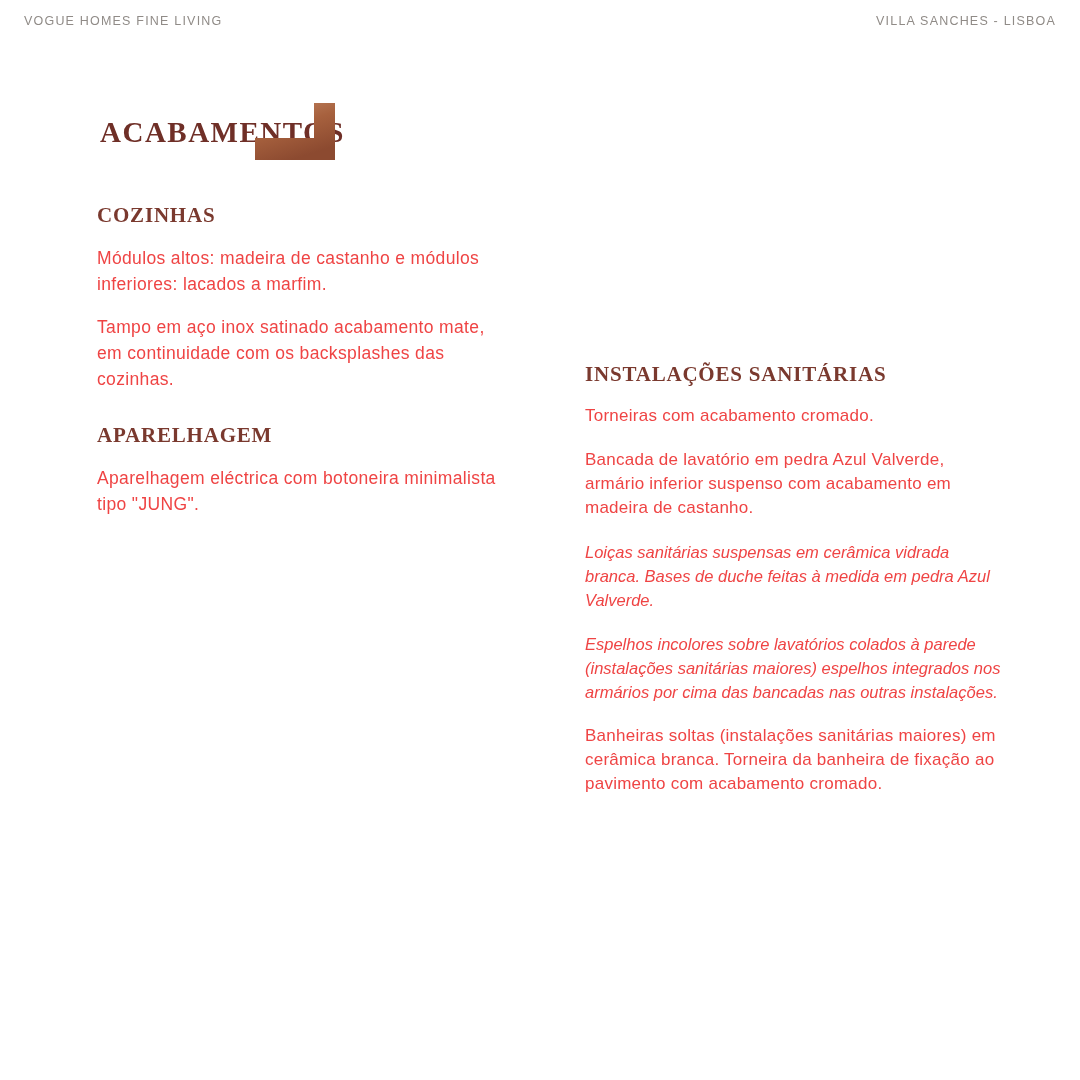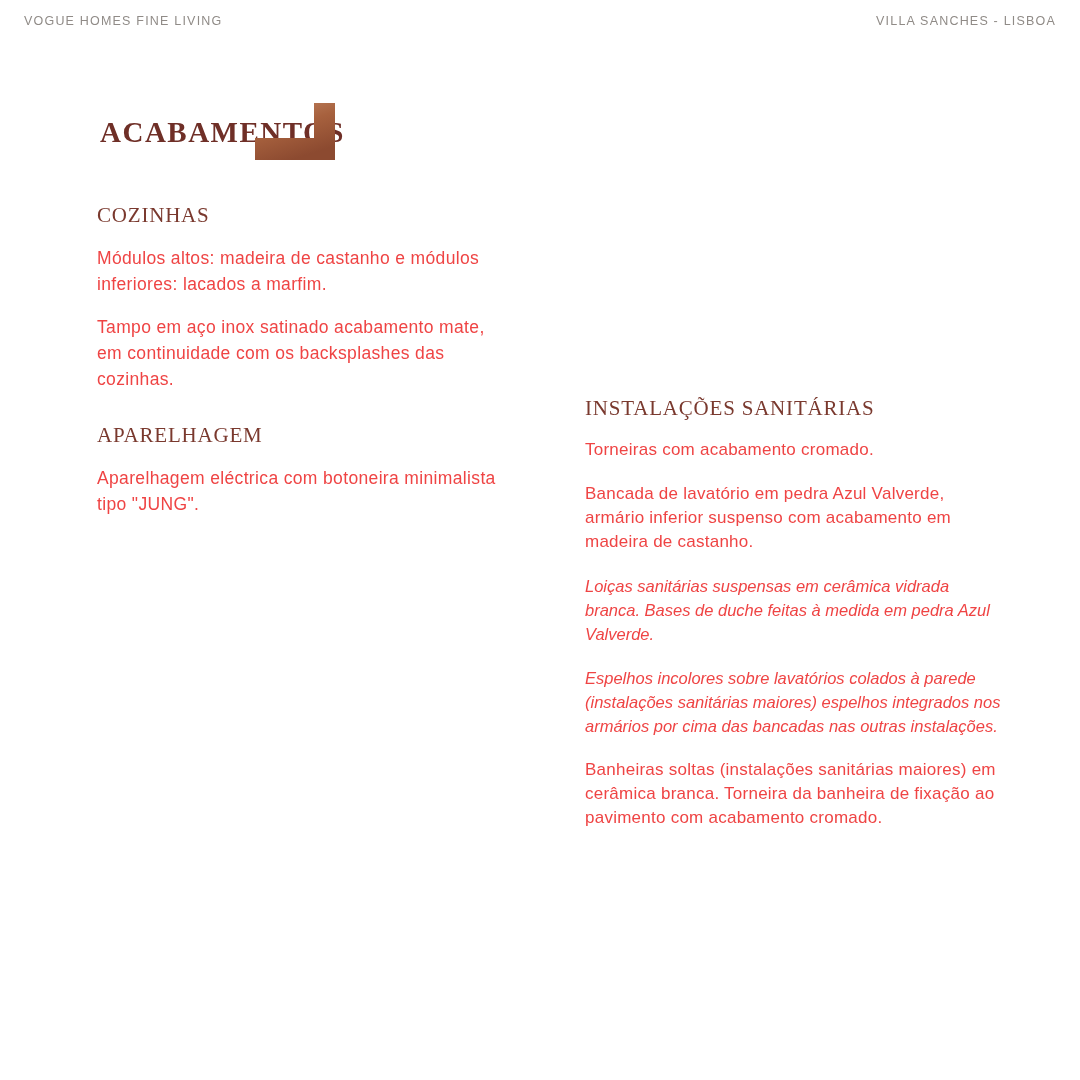--- a/index.html
+++ b/index.html
@@ -51,27 +51,27 @@
   .col {
     position: absolute;
   }
   .col-left {
     left: 97px;
     top: 203px;
     width: 412px;
   }
   .col-right {
     left: 585px;
-    top: 396px;
+    top: 362px;
     width: 420px;
   }
 
   .section-heading {
     font-family: "Liberation Serif", serif;
-    font-weight: normal;
+    font-weight: bold;
     font-size: 21px;
     letter-spacing: 0.8px;
     color: #7a392e;
     margin: 0 0 17px 0;
   }
   .col-left .section-heading.second {
     margin-top: 31px;
   }
 
   .body-par {

